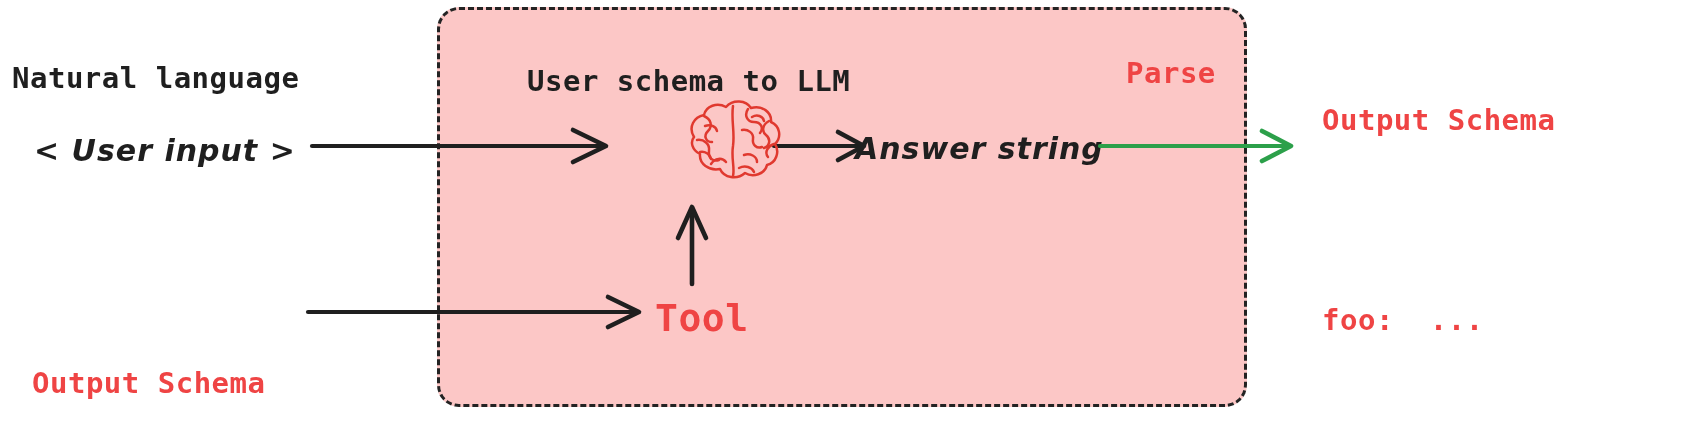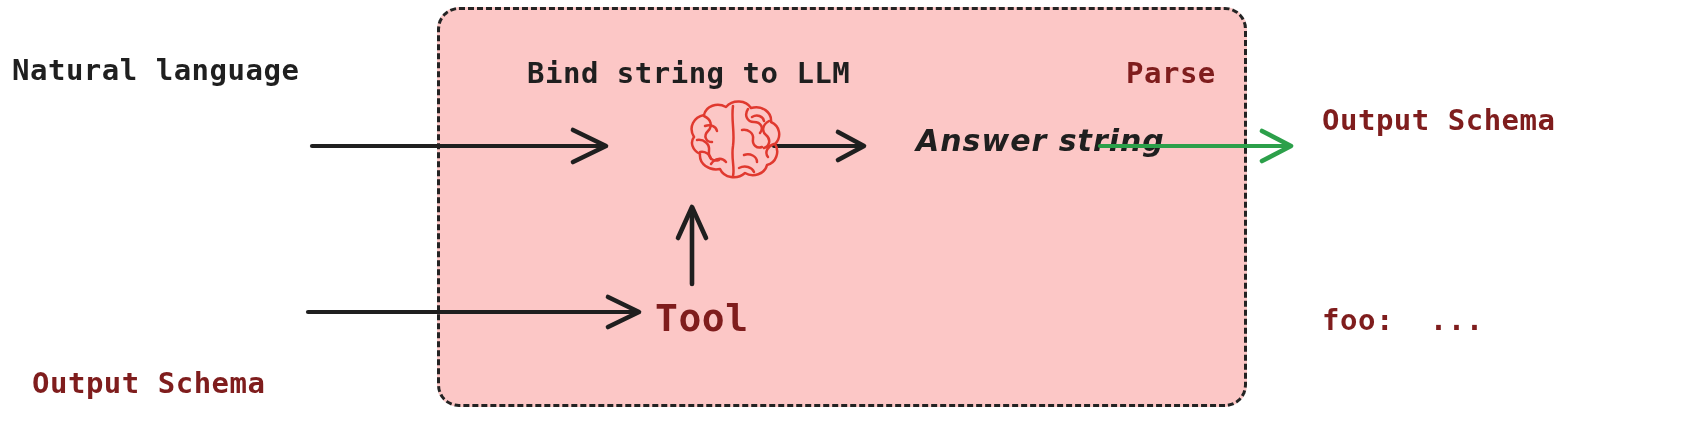--- a/index.html
+++ b/index.html
@@ -39,22 +39,22 @@
     font-family: "DejaVu Sans Mono", "Liberation Mono", monospace;
     font-weight: 700;
     letter-spacing: 0.5px;
   }
   .hand {
     font-family: "DejaVu Sans", "Liberation Sans", sans-serif;
     font-style: italic;
     font-weight: 600;
     letter-spacing: 1px;
   }
-  .dark  { color: #1f1f1f; }
-  .green { color: #7f1d1d; }
+  .dark  { color: #1f1f1f; margin-top: 8px; }
+  .green { color: #ef4444; }
 
   .t-natural-language {
     left: 12px; top: 52px;
     font-size: 29px;
   }
   .t-user-input {
     left: 34px; top: 124px;
     font-size: 30px;
   }
   .t-schema-in {
@@ -63,21 +63,21 @@
   }
   .t-bind {
     left: 527px; top: 55px;
     font-size: 29px;
   }
   .t-parse {
     left: 1126px; top: 55px;
     font-size: 29px;
   }
   .t-answer-string {
-    left: 916px; top: 122px;
+    left: 855px; top: 122px;
     font-size: 30px;
   }
   .t-tool {
     left: 655px; top: 294px;
     font-size: 38px;
   }
   .t-schema-out {
     left: 1322px; top: 28px;
     font-size: 29px;
   }
@@ -93,28 +93,29 @@
 </style>
 </head>
 <body>
 
 <div id="canvas">
 
   <div class="llm-box"></div>
 
   <div class="txt mono dark t-natural-language">Natural language</div>
 
+  <div class="txt hand dark t-user-input">&lt; User input &gt;</div>
 
   <div class="txt mono green t-schema-in">
     <div class="line">Output Schema</div>
     
     
   </div>
 
-  <div class="txt mono dark t-bind">Bind string to LLM</div>
+  <div class="txt mono dark t-bind">User schema to LLM</div>
 
   <div class="txt mono green t-parse">Parse</div>
 
   <div class="txt hand dark t-answer-string">Answer string</div>
 
   <div class="txt mono green t-tool">Tool</div>
 
   <div class="txt mono green t-schema-out">
     <div class="line">Output Schema</div>
     <div class="line" style="height:14px"> </div>

